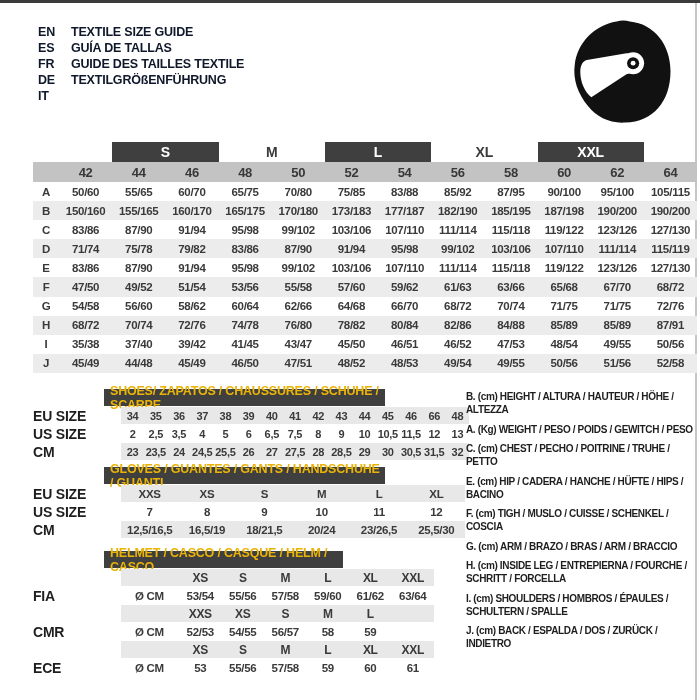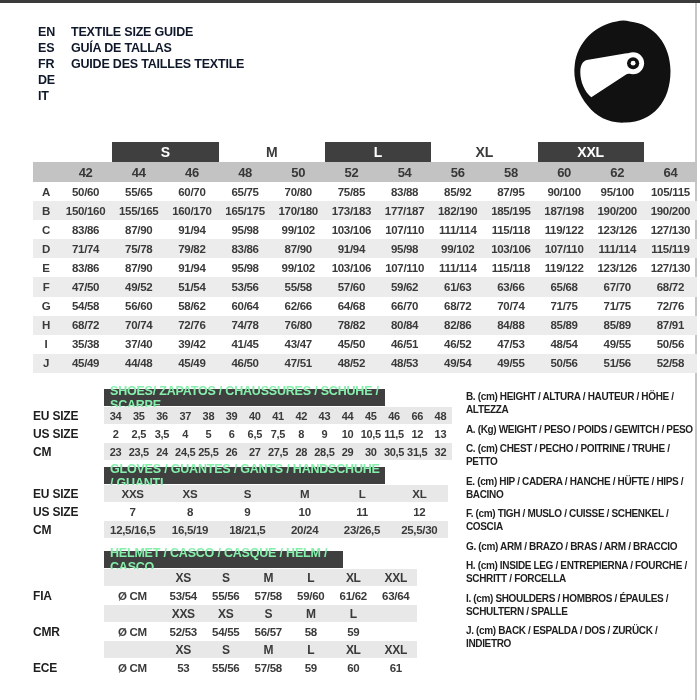--- a/index.html
+++ b/index.html
@@ -28,27 +28,27 @@
   .strip{height:20px;background:#c3c3c3;font-size:13px;color:#383838;}
   .cell{display:flex;align-items:center;justify-content:center;letter-spacing:-0.3px;white-space:nowrap;}
   .mrow{height:19.1px;font-size:11.5px;}
   .rows .mrow:nth-child(even){background:#ececec;}
 
   
   .sub{position:absolute;left:33px;}
   .shoes{top:389px;}
   .gloves{top:467px;}
   .helmet-sec{top:551px;}
-  .bar-title{height:17px;margin-left:71px;margin-bottom:1px;background:#3f3f3f;color:#86efac;
+  .bar-title{height:17px;margin-left:71px;margin-bottom:1px;background:#3f3f3f;color:#eab308;
              font-size:12.5px;display:flex;align-items:center;padding-left:6px;letter-spacing:-0.2px;}
   .shoes .bar-title{width:275px;}
   .gloves .bar-title{width:275px;}
   .helmet-sec .bar-title{width:233px;}
   .srow{display:flex;align-items:stretch;height:17px;margin-bottom:1px;}
-  .slabel{width:71px;display:flex;align-items:center;font-size:12px;color:#1e1e1e;letter-spacing:-0.2px;}
+  .slabel{width:88px;display:flex;align-items:center;font-size:14px;color:#1e1e1e;letter-spacing:-0.2px;}
   .scells{display:grid;font-size:11px;text-align:center;}
   .shoes .scells{width:348px;grid-template-columns:repeat(15,1fr);}
   .gloves .scells{width:344px;grid-template-columns:repeat(6,1fr);font-size:11.5px;}
   .helmet-sec .scells{width:313px;grid-template-columns:58px repeat(6,1fr);font-size:11.5px;}
   .gloves .scells .cell{font-size:11.5px;}
   .graybg{background:#e8e8e8;}
   .unit-cell{justify-content:flex-start;padding-left:14px;}
   .size-cell{font-size:12px;}
 
   
@@ -74,20 +74,21 @@
         <span class="lang-title">GUÍA DE TALLAS</span>
       </div>
 
       <div class="lang-row">
         <span class="lang-code">FR</span>
         <span class="lang-title">GUIDE DES TAILLES TEXTILE</span>
       </div>
 
       <div class="lang-row">
         <span class="lang-code">DE</span>
+        <span class="lang-title">TEXTILGRÖßENFÜHRUNG</span>
       </div>
 
       <div class="lang-row">
         <span class="lang-code">IT</span>
       </div>
     </div>
 
   <div class="helmet-icon">
     <svg viewBox="0 0 100 100" width="110" height="112" aria-hidden="true">
       <path d="M58 4 C80 6 95 25 95 49 C95 77 79 95 54 96 C40 97 28 91 20 81 C11 70 6 57 8 43 C10 24 26 7 46 4 C50 3 54 3 58 4 Z" fill="#111"></path>

